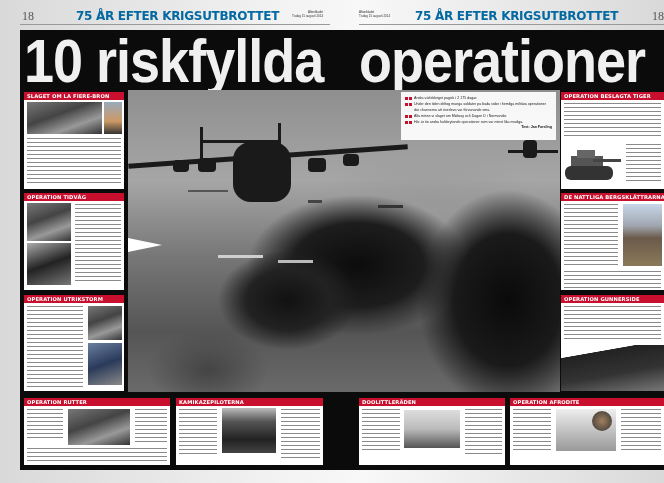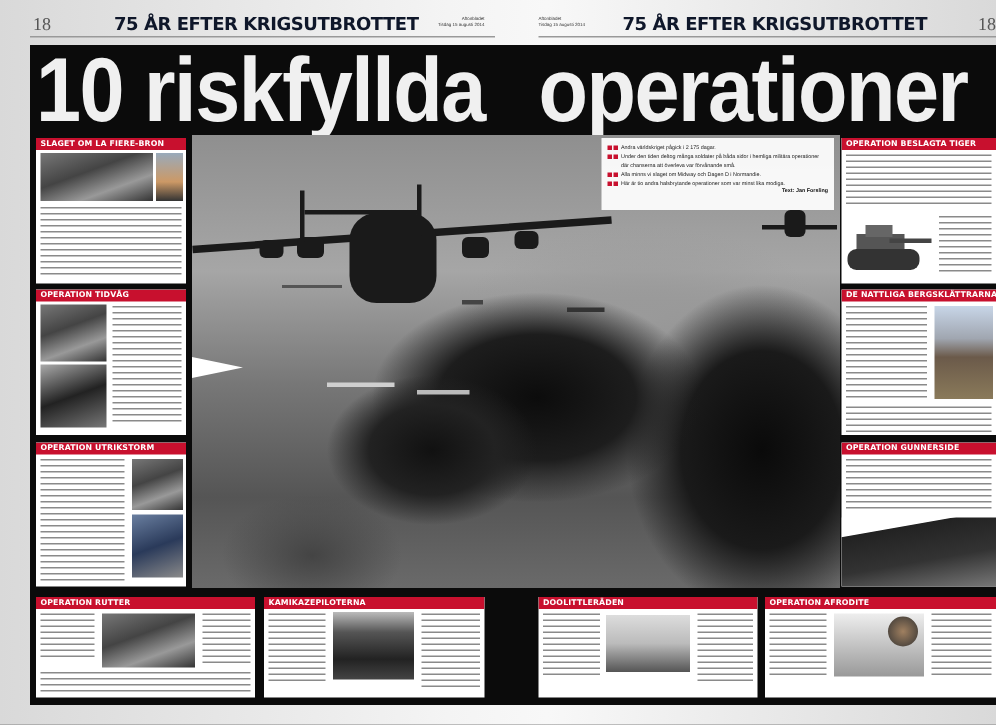--- a/index.html
+++ b/index.html
@@ -9,21 +9,21 @@
     font-family: "Liberation Sans", sans-serif;
     position: relative;
   }
   .spread { position: absolute; left: 16px; top: 0; width: 664px; height: 474px; }
 
   
   .hdr { position: absolute; top: 0; left: 0; width: 664px; height: 30px; }
   .pg-num { position: absolute; top: 9px; font-family: "Liberation Serif", serif; font-size: 12px; color: #555; }
   .pg-left { left: 6px; }
   .pg-right { right: 16px; }
-  .kicker { position: absolute; top: 9px; font-family: "DejaVu Sans", sans-serif; font-weight: 900; font-size: 12px; letter-spacing: -0.3px; color: #0f172a; }
+  .kicker { position: absolute; top: 9px; font-family: "DejaVu Sans", sans-serif; font-weight: 900; font-size: 12px; letter-spacing: -0.3px; color: #0369a1; }
   .kicker-left { left: 60px; }
   .kicker-right { left: 399px; }
   .masthead { position: absolute; top: 10px; font-size: 3px; line-height: 4px; color: #333; }
   .mh-left { left: 276px; text-align: right; }
   .mh-right { left: 343px; }
   .rule { position: absolute; top: 24px; height: 1px; background: #999; }
 
   
   .band { position: absolute; left: 4px; top: 30px; width: 656px; height: 440px; background: #0b0b0b; }
   .headline { position: absolute; top: 28px; font-family: "Liberation Sans", sans-serif; font-weight: 700; font-size: 54px; color: #f0f0f0; letter-spacing: -1px; transform: scaleY(1.12); transform-origin: top left; line-height: 58px; }

